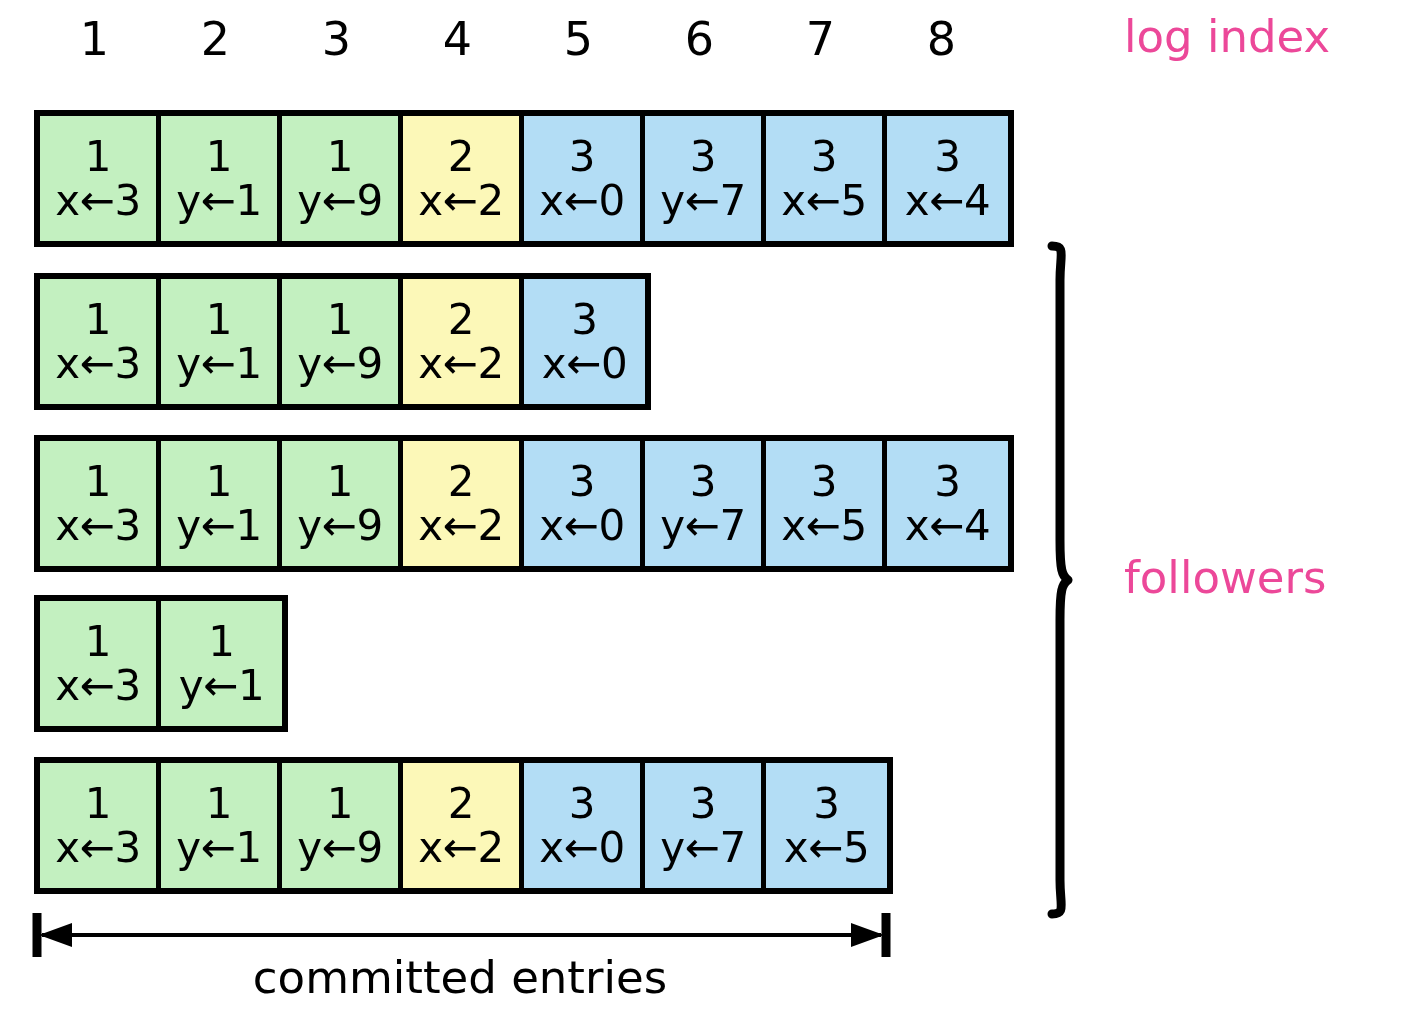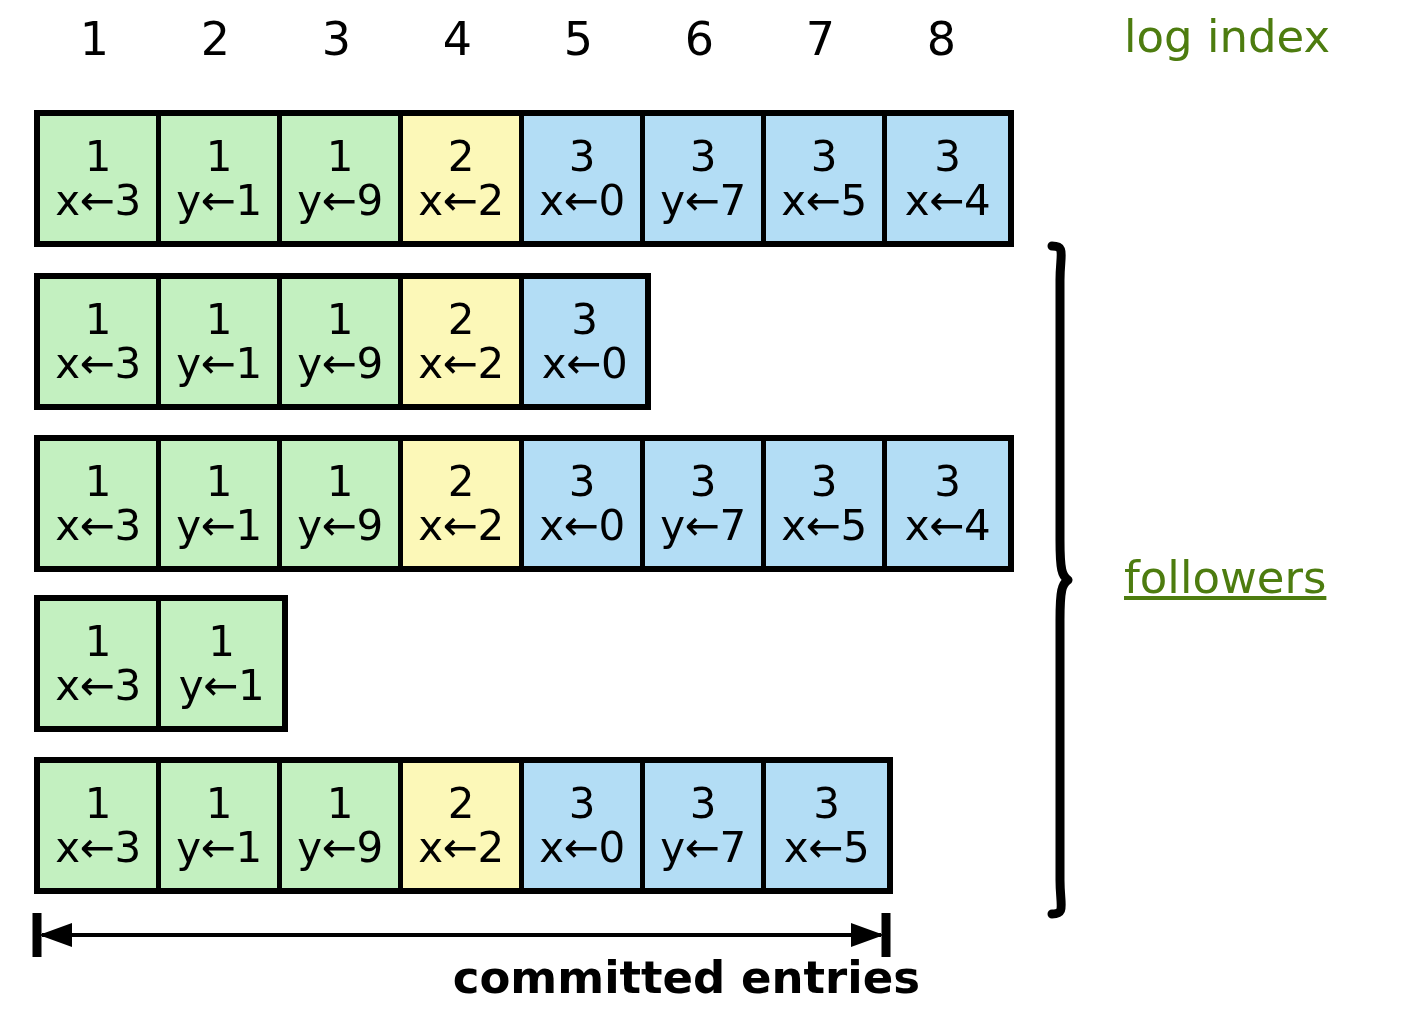--- a/index.html
+++ b/index.html
@@ -35,27 +35,27 @@
     justify-content: center;
     font-size: 46px;
     color: #000;
     line-height: 1;
   }
 
   
   .side-label {
     position: absolute;
     font-size: 45px;
-    color: #4d7c0f;
+    color: #ec4899;
     white-space: nowrap;
     line-height: 1;
   }
   #label-log-index { left: 1124px; top: 14px; }
   #label-leader    { left: 1124px; top: 150px; }
-  #label-followers { left: 1124px; top: 555px; text-decoration: underline; }
+  #label-followers { left: 1124px; top: 555px; }
 
   
   .log-row {
     position: absolute;
     left: 34px;
     display: flex;
     border: 6px solid #000;
     box-sizing: border-box;
     background: #000;
   }
@@ -100,25 +100,24 @@
     left: 20px;
     top: 905px;
     width: 900px;
     height: 60px;
   }
   #label-committed {
     position: absolute;
     left: 0;
     top: 955px;
     width: 920px;
-    text-align: right;
+    text-align: center;
     font-size: 45px;
     color: #000;
     line-height: 1;
-    font-weight: bold;
   }
 </style>
 </head>
 <body>
 
 <div id="stage">
 
   <div class="index-row">
       <div class="index-cell">1</div>
       <div class="index-cell">2</div>

